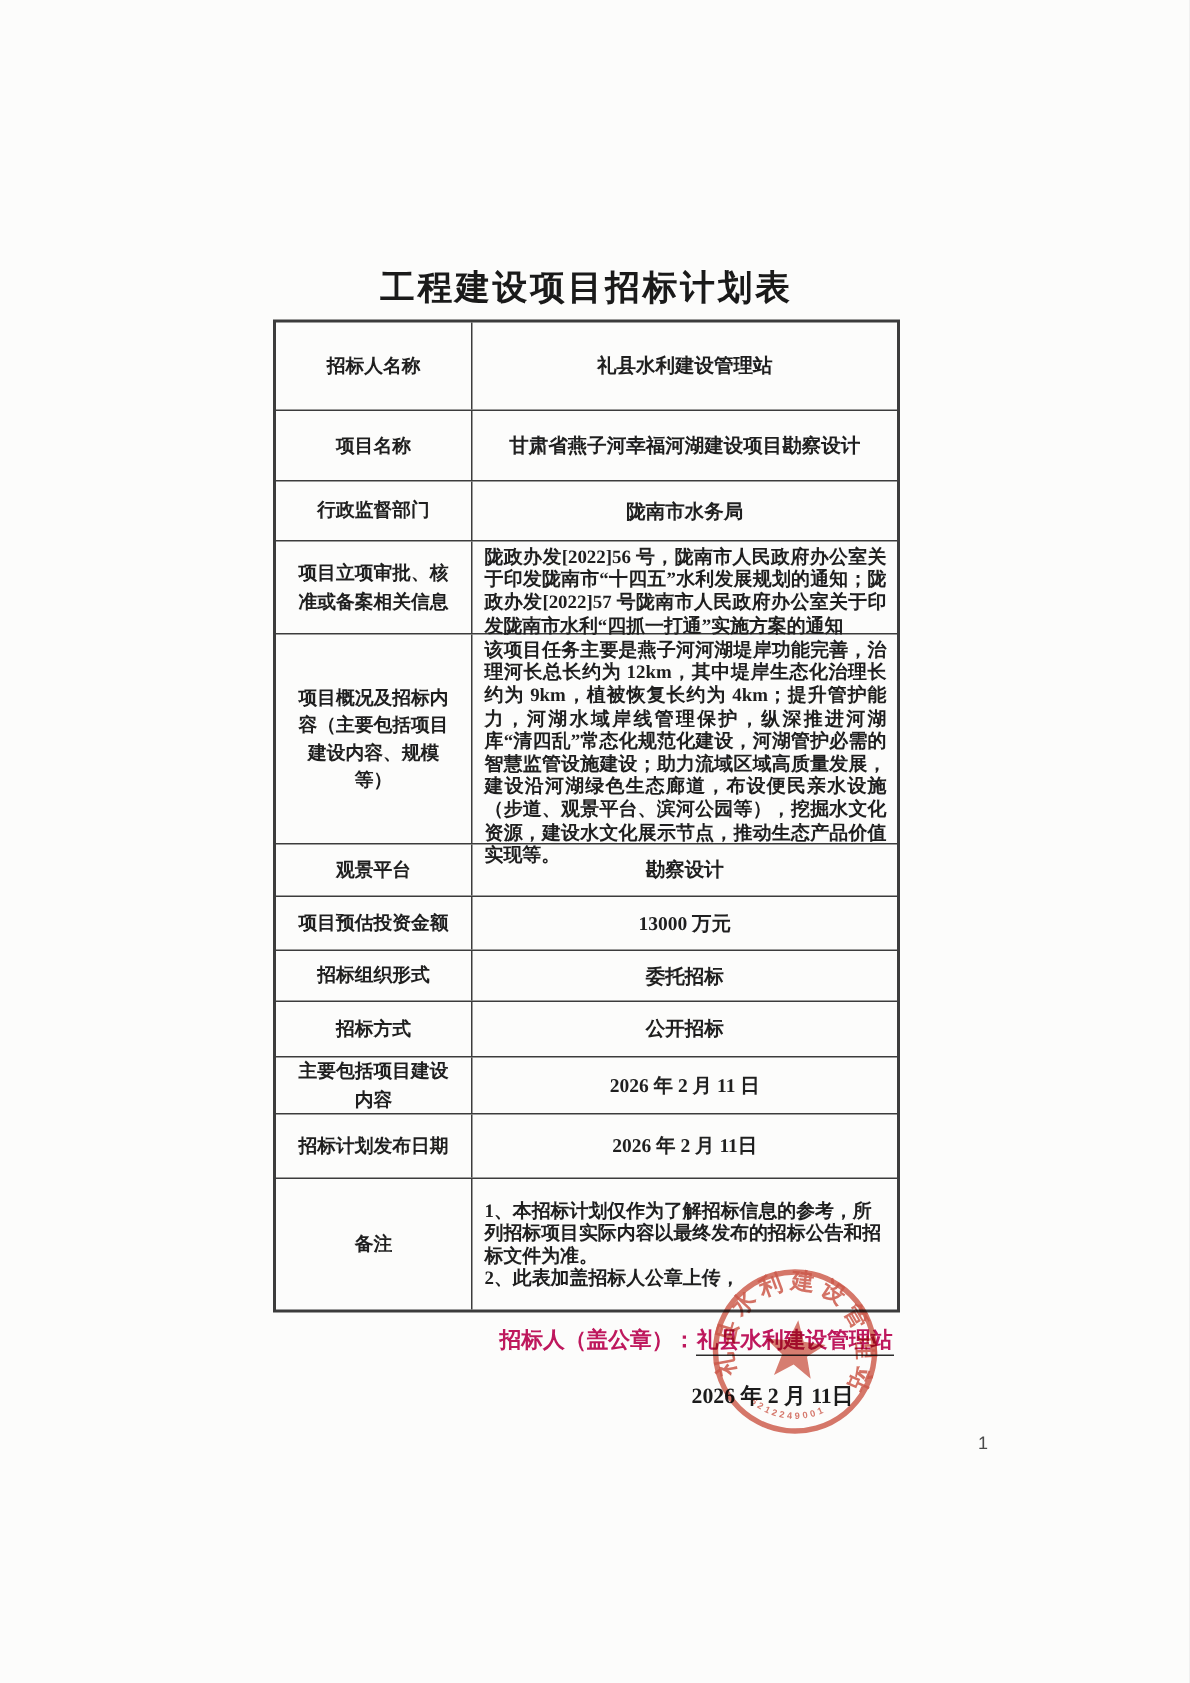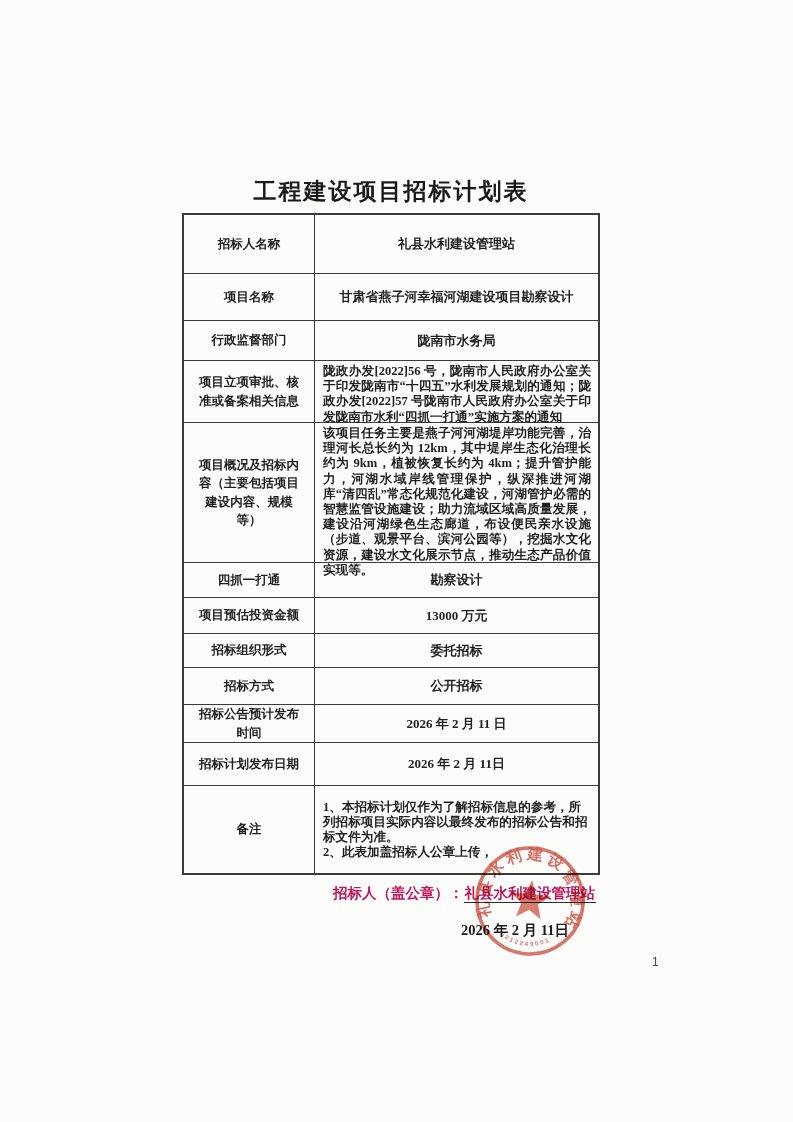--- a/index.html
+++ b/index.html
@@ -124,37 +124,37 @@
     </div>
     <div class="trow r4 para">
       <div class="cell-label">项目立项审批、核准或备案相关信息</div>
       <div class="cell-value">陇政办发[2022]56 号，陇南市人民政府办公室关于印发陇南市“十四五”水利发展规划的通知；陇政办发[2022]57 号陇南市人民政府办公室关于印发陇南市水利“四抓一打通”实施方案的通知</div>
     </div>
     <div class="trow r5 para">
       <div class="cell-label">项目概况及招标内容（主要包括项目建设内容、规模等）</div>
       <div class="cell-value">该项目任务主要是燕子河河湖堤岸功能完善，治理河长总长约为 12km，其中堤岸生态化治理长约为 9km，植被恢复长约为 4km；提升管护能力，河湖水域岸线管理保护，纵深推进河湖库“清四乱”常态化规范化建设，河湖管护必需的智慧监管设施建设；助力流域区域高质量发展，建设沿河湖绿色生态廊道，布设便民亲水设施（步道、观景平台、滨河公园等），挖掘水文化资源，建设水文化展示节点，推动生态产品价值实现等。</div>
     </div>
     <div class="trow r6">
-      <div class="cell-label">四抓一打通</div>
+      <div class="cell-label">观景平台</div>
       <div class="cell-value">勘察设计</div>
     </div>
     <div class="trow r7">
       <div class="cell-label">项目预估投资金额</div>
       <div class="cell-value">13000 万元</div>
     </div>
     <div class="trow r8">
       <div class="cell-label">招标组织形式</div>
       <div class="cell-value">委托招标</div>
     </div>
     <div class="trow r9">
       <div class="cell-label">招标方式</div>
       <div class="cell-value">公开招标</div>
     </div>
     <div class="trow r10">
-      <div class="cell-label">招标公告预计发布时间</div>
+      <div class="cell-label">主要包括项目建设内容</div>
       <div class="cell-value">2026 年 2 月 11 日</div>
     </div>
     <div class="trow r11">
       <div class="cell-label">招标计划发布日期</div>
       <div class="cell-value">2026 年 2 月 11日</div>
     </div>
     <div class="trow r12 notes">
       <div class="cell-label">备注</div>
       <div class="cell-value">1、本招标计划仅作为了解招标信息的参考，所列招标项目实际内容以最终发布的招标公告和招标文件为准。
 2、此表加盖招标人公章上传，</div>

